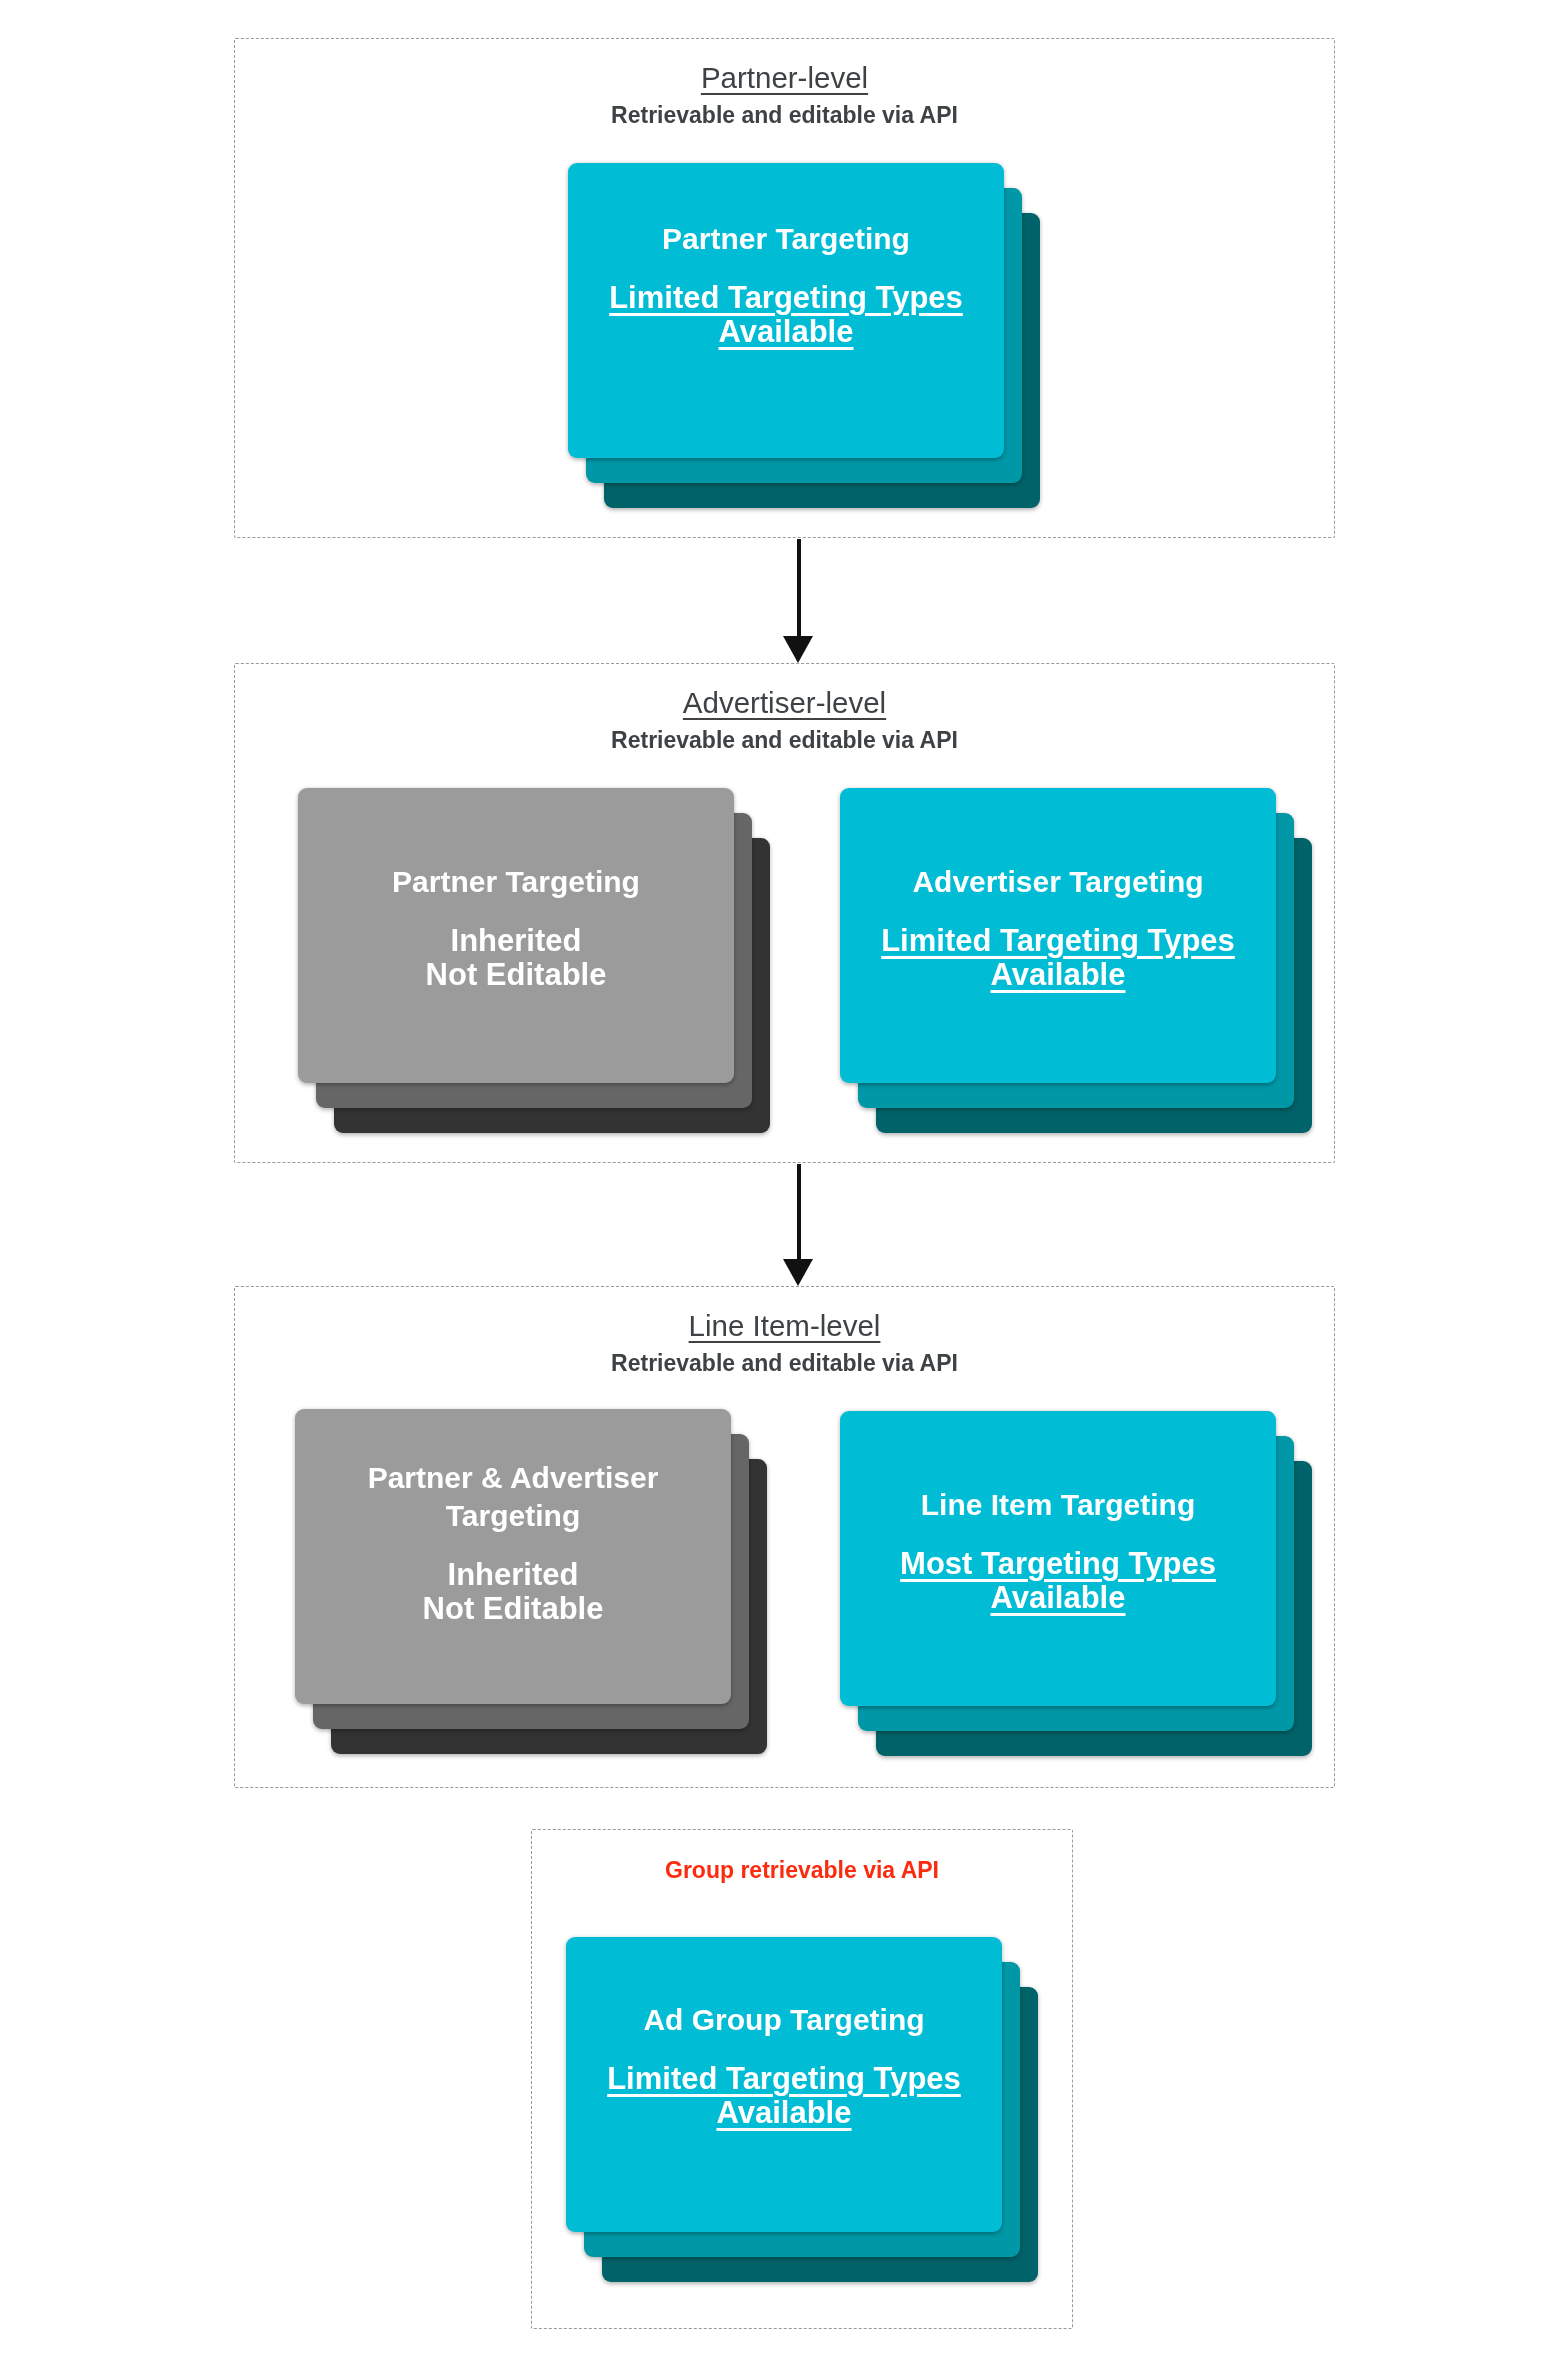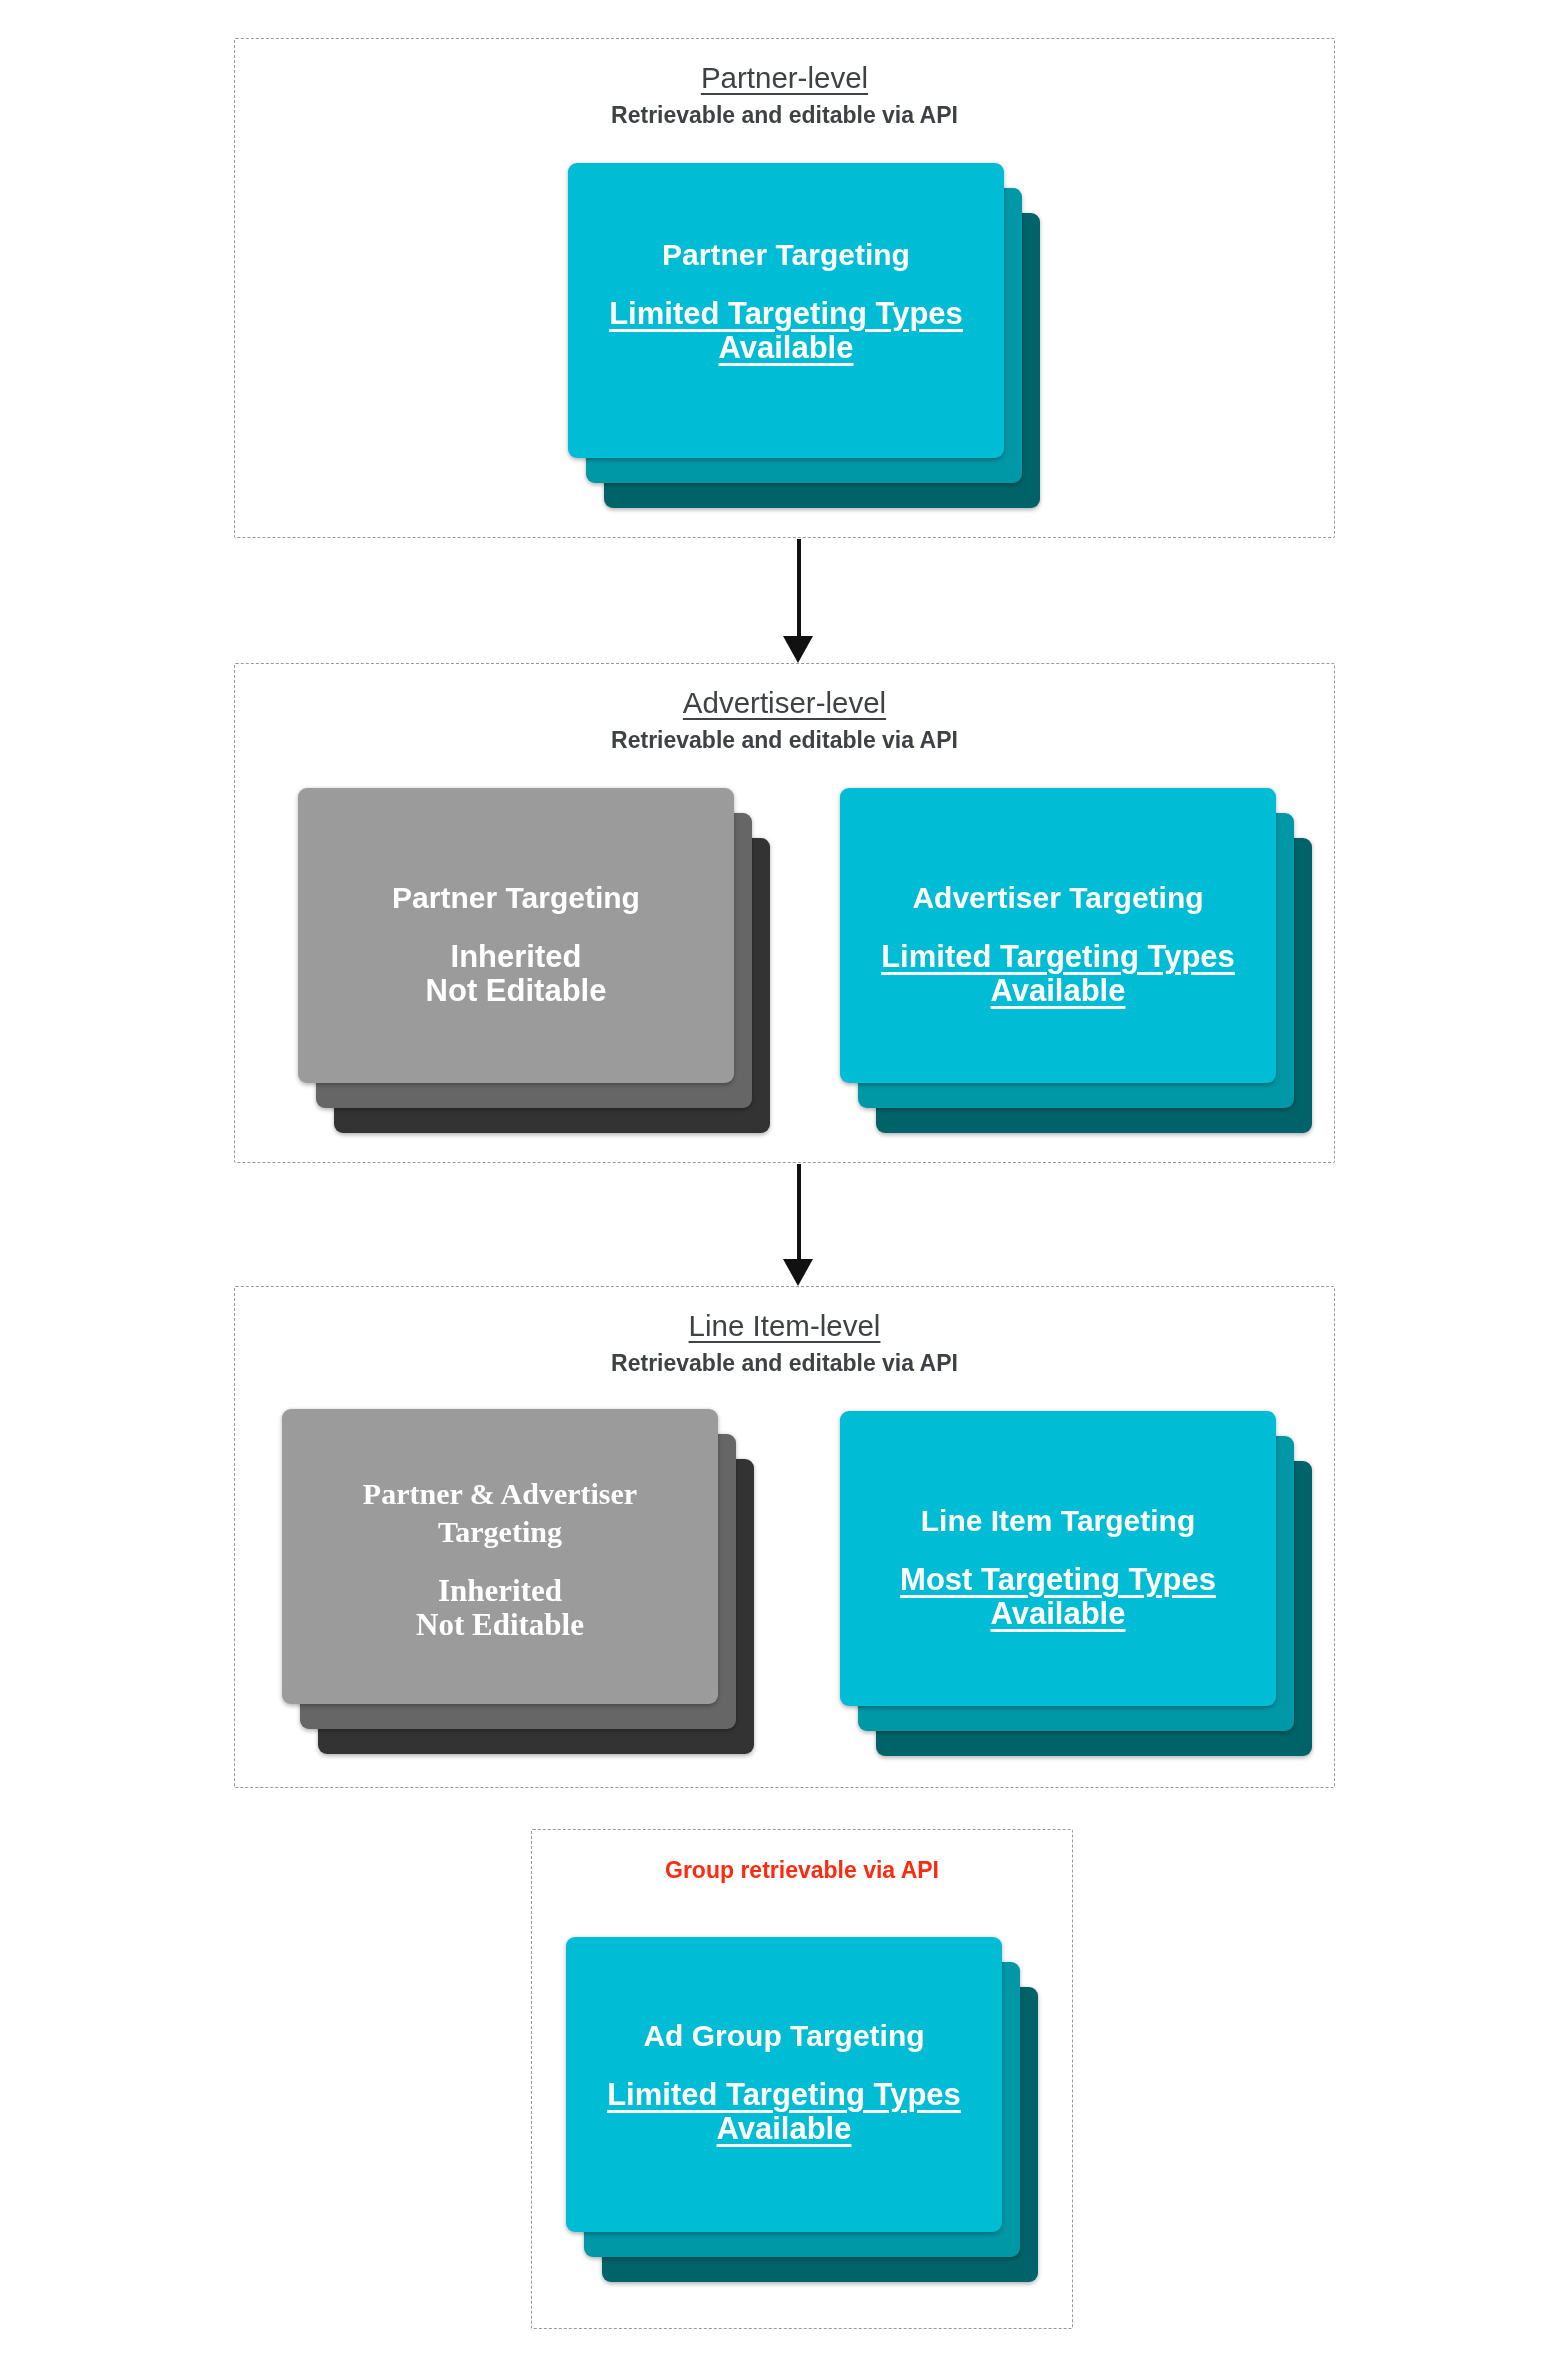--- a/index.html
+++ b/index.html
@@ -70,21 +70,20 @@
   .stack.teal .layer-mid  { background: #0097a7; }
   .stack.teal .layer-back { background: #006369; }
   .stack.gray .card       { background: #9b9b9b; }
   .stack.gray .layer-mid  { background: #666666; }
   .stack.gray .layer-back { background: #333333; }
 
   .card-title {
     font-size: 30px;
     font-weight: 700;
     line-height: 38px;
-    margin-top: 16px;
   }
   .card-body {
     margin-top: 23px;
     font-size: 31px;
     font-weight: 700;
     line-height: 34px;
   }
   .card-body.underlined .body-line {
     text-decoration: underline;
     text-decoration-thickness: 2.7px;
@@ -92,21 +91,21 @@
   }
   .pt-64 .card { padding-top: 57px; }
   .pt-72 .card { padding-top: 64px; }
   .pt-84 .card { padding-top: 75px; }
   .pt-56 .card { padding-top: 50px; }
 
   
   .s1-stack  { left: 333px; top: 124px; }
   .s2-gray   { left: 63px;  top: 124px; }
   .s2-teal   { left: 605px; top: 124px; }
-  .s3-gray   { left: 47px;  top: 122px; font-family: Liberation Serif, serif; }
+  .s3-gray   { left: 60px;  top: 122px; }
   .s3-teal   { left: 605px; top: 124px; }
   .s4-stack  { left: 34px;  top: 107px; }
 
   .arrow { position: absolute; }
   .arrow-line {
     position: absolute;
     width: 3.6px;
     background: #111111;
   }
   .arrow-head {

